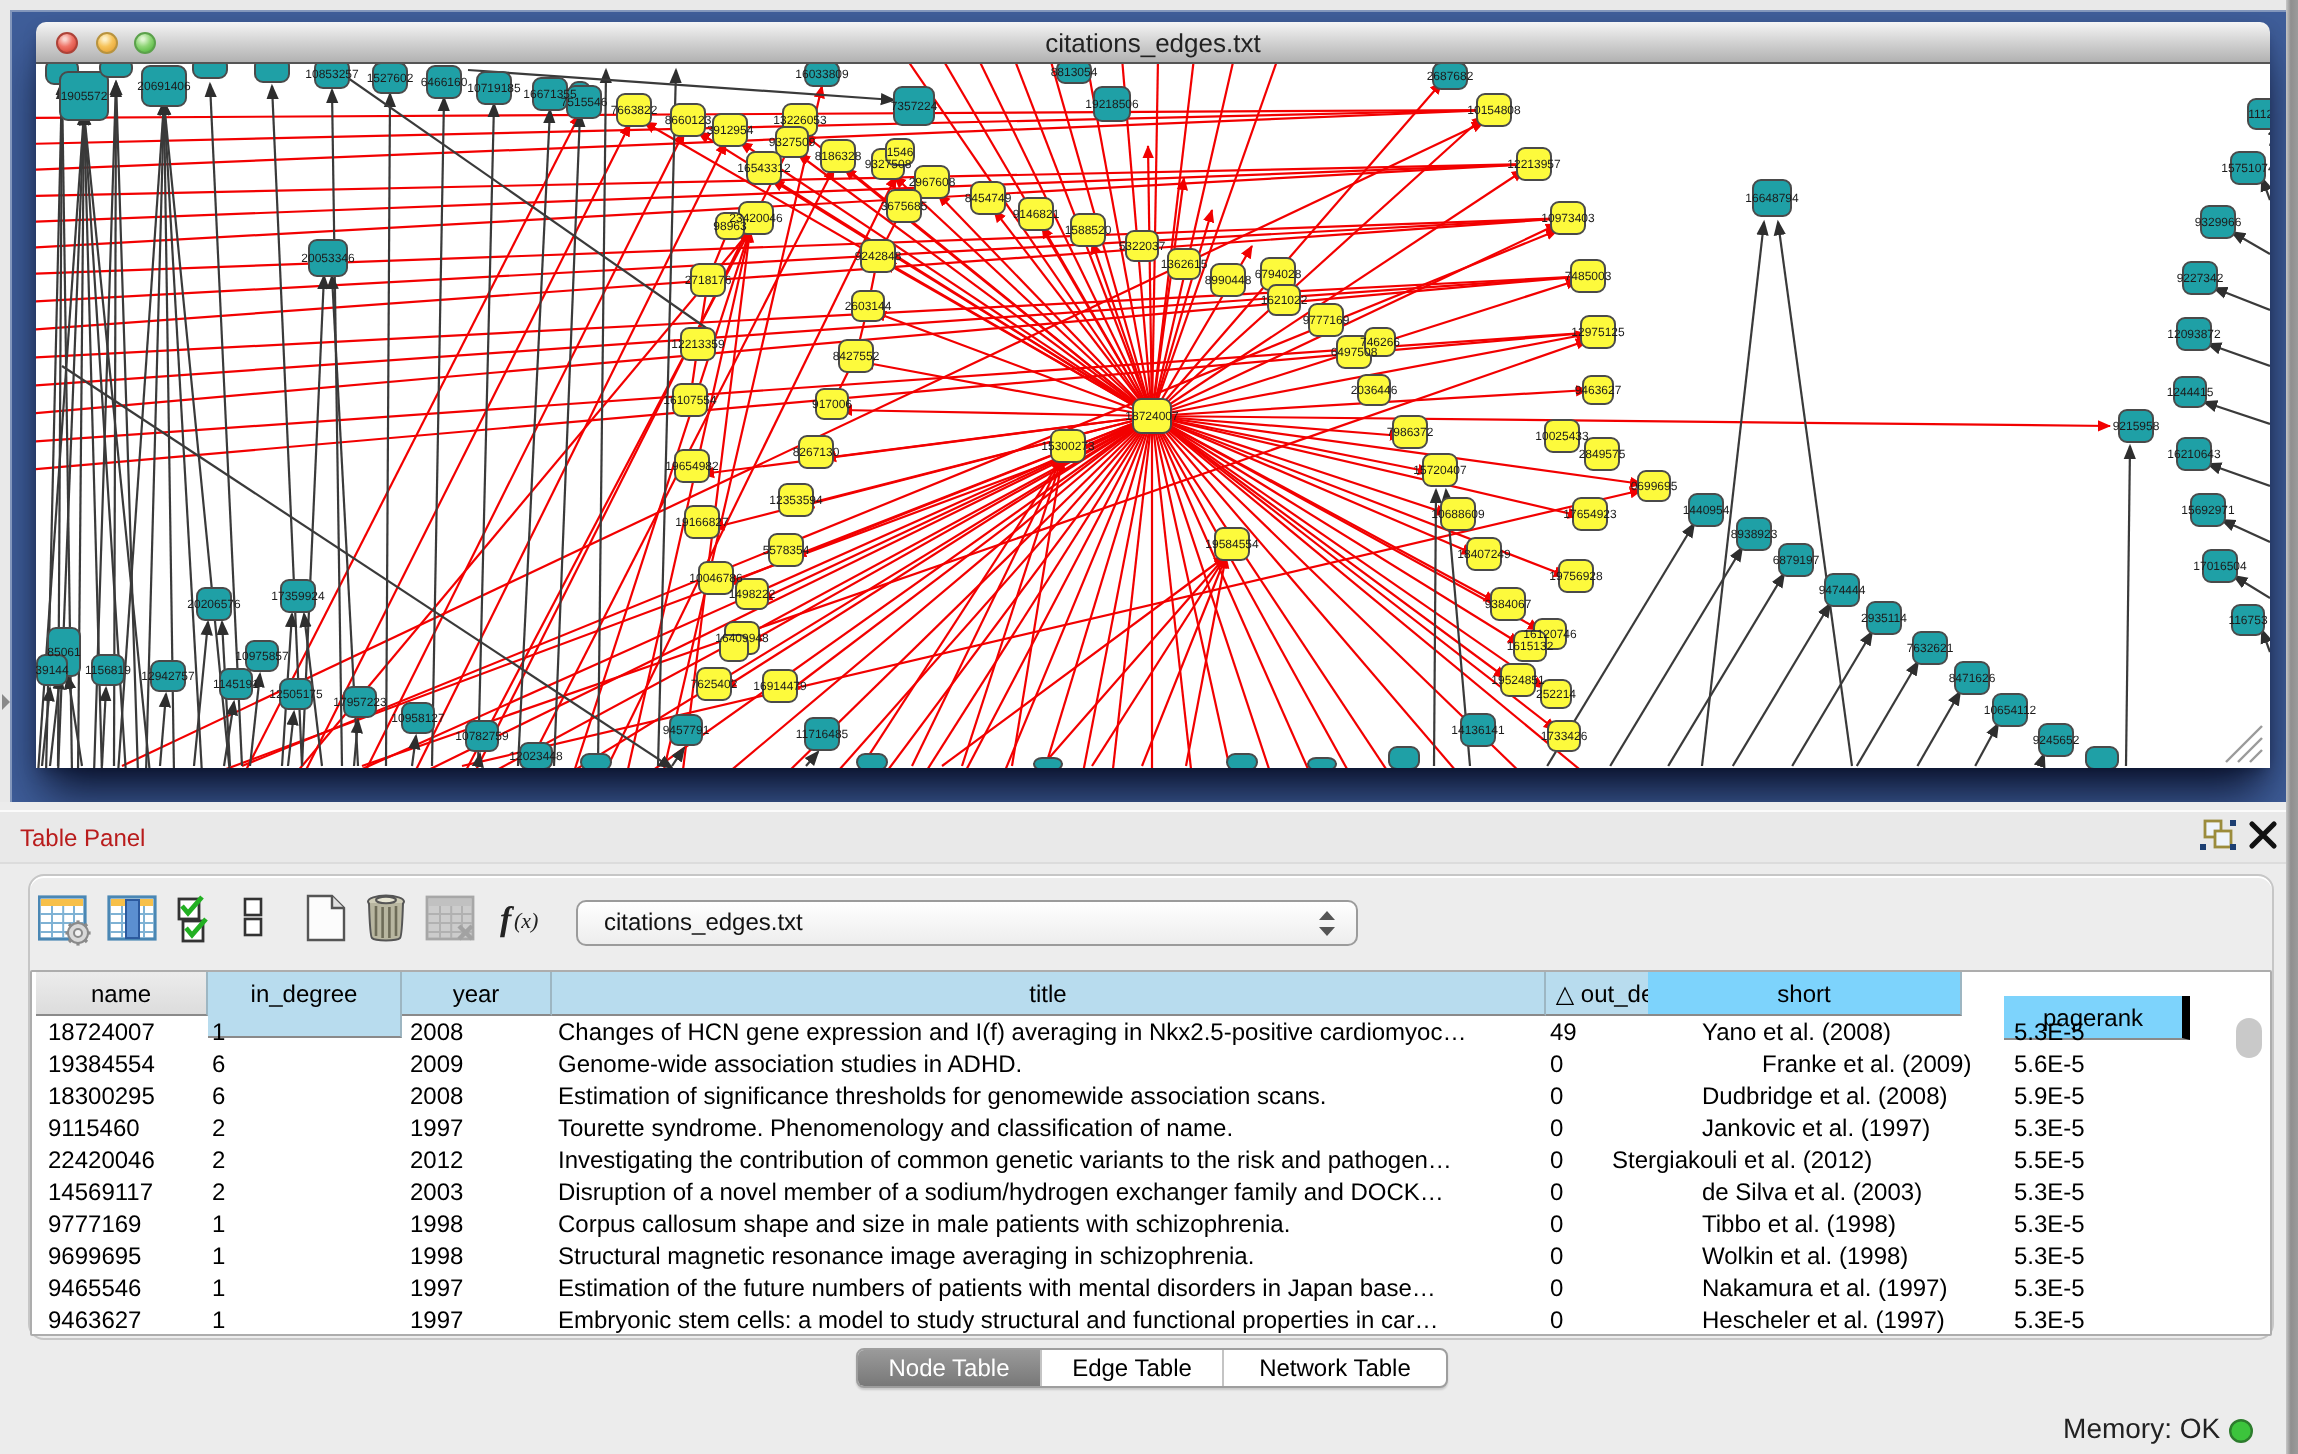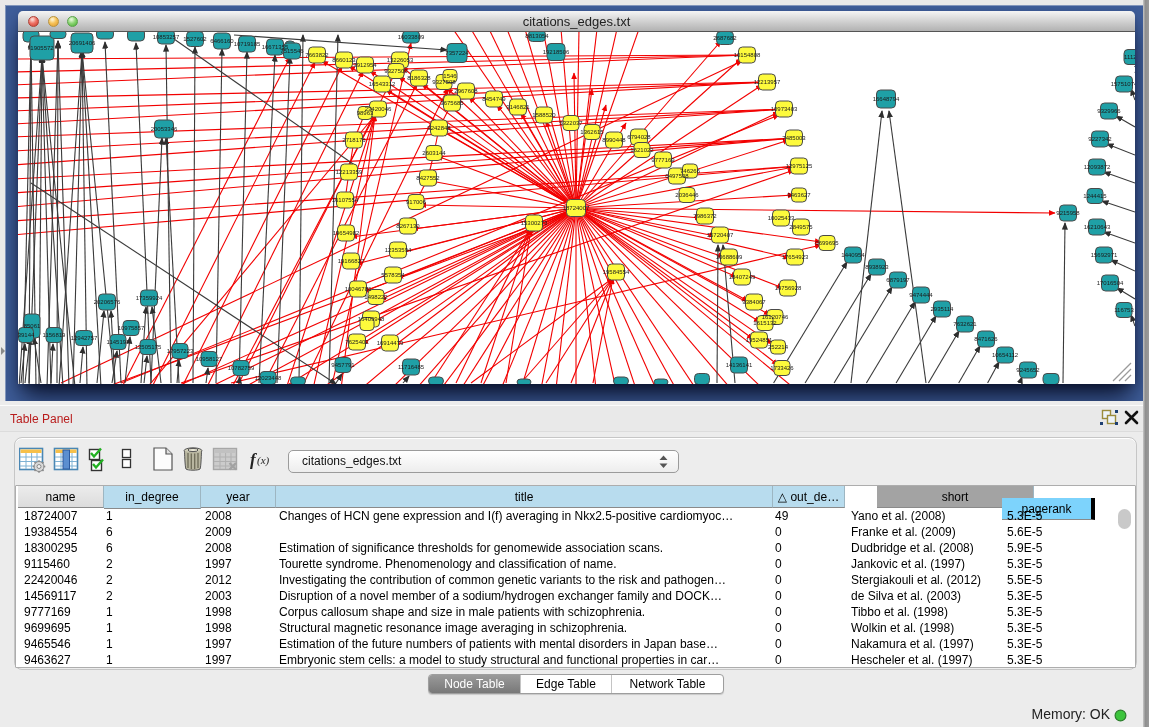--- a/index.html
+++ b/index.html
@@ -595,41 +595,42 @@
 <text x="7" y="17" style="font:italic 11px &quot;Liberation Serif&quot;,serif;fill:#222">(x)</text>
 </g>
 </svg>
 <div id="combo">citations_edges.txt
  <svg width="11" height="14" style="position:absolute;right:9px;top:4px">
       <path d="M1.5 5 L5.5 0.5 L9.5 5 z M1.5 8.5 L5.5 13 L9.5 8.5 z" fill="#555"></path>
     </svg>
 </div>
 <div id="tbl">
     <div style="position:absolute;left:2px;width:86px;top:0;height:22px;background:linear-gradient(#ececec,#dcdcdc);border-right:1px solid #9db6c2;border-bottom:1px solid #8a8a8a;text-align:center;line-height:22px">name</div>
-    <div style="position:absolute;left:88px;width:97px;top:0;height:23px;background:#b8dcee;border-right:1px solid #9db6c2;border-bottom:1px solid #8a8a8a;text-align:center;line-height:22px">in_degree</div>
+    <div style="position:absolute;left:88px;width:97px;top:0;height:33px;background:#b8dcee;border-right:1px solid #9db6c2;border-bottom:1px solid #8a8a8a;text-align:center;line-height:22px">in_degree</div>
     <div style="position:absolute;left:185px;width:75px;top:0;height:22px;background:#b8dcee;border-right:1px solid #9db6c2;border-bottom:1px solid #8a8a8a;text-align:center;line-height:22px">year</div>
     <div style="position:absolute;left:260px;width:497px;top:0;height:22px;background:#b8dcee;border-right:1px solid #9db6c2;border-bottom:1px solid #8a8a8a;text-align:center;line-height:22px">title</div>
     <div style="position:absolute;left:757px;width:72px;top:0;height:22px;background:#b8dcee;border-right:1px solid #9db6c2;border-bottom:1px solid #8a8a8a;text-align:center;line-height:22px">△ out_de…</div>
-    <div style="position:absolute;left:861px;width:157px;top:0;height:22px;background:#a3a3a3;border-right:1px solid #9db6c2;border-bottom:1px solid #8a8a8a;text-align:center;line-height:22px">short</div>
+    <div style="position:absolute;left:808px;width:157px;top:0;height:22px;background:#7dd3fc;border-right:1px solid #9db6c2;border-bottom:1px solid #8a8a8a;text-align:center;line-height:22px">short</div>
     <div style="position:absolute;left:986px;width:93px;top:12px;height:22px;background:#7dd3fc;border-right:4px solid #000000;border-bottom:1px solid #8a8a8a;text-align:center;line-height:22px">pagerank</div>
     <div style="position:absolute;left:0;right:0;top:22px;height:16px;line-height:16px">
       <span style="position:absolute;left:8px">18724007</span>
       <span style="position:absolute;left:90px">1</span>
       <span style="position:absolute;left:189px">2008</span>
       <span style="position:absolute;left:263px">Changes of HCN gene expression and I(f) averaging in Nkx2.5-positive cardiomyoc…</span>
       <span style="position:absolute;left:759px">49</span>
       <span style="position:absolute;left:835px">Yano et al. (2008)</span>
       <span style="position:absolute;left:991px">5.3E-5</span>
     </div>
     <div style="position:absolute;left:0;right:0;top:38px;height:16px;line-height:16px">
       <span style="position:absolute;left:8px">19384554</span>
       <span style="position:absolute;left:90px">6</span>
       <span style="position:absolute;left:189px">2009</span>
-      <span style="position:absolute;left:759px">0</span>
-      <span style="position:absolute;left:835px">Franke et al. (2009)</span>
+      <span style="position:absolute;left:263px">Genome-wide association studies in ADHD.</span>
+      <span style="position:absolute;left:759px">0</span>
+      <span style="position:absolute;left:865px">Franke et al. (2009)</span>
       <span style="position:absolute;left:991px">5.6E-5</span>
     </div>
     <div style="position:absolute;left:0;right:0;top:54px;height:16px;line-height:16px">
       <span style="position:absolute;left:8px">18300295</span>
       <span style="position:absolute;left:90px">6</span>
       <span style="position:absolute;left:189px">2008</span>
       <span style="position:absolute;left:263px">Estimation of significance thresholds for genomewide association scans.</span>
       <span style="position:absolute;left:759px">0</span>
       <span style="position:absolute;left:835px">Dudbridge et al. (2008)</span>
       <span style="position:absolute;left:991px">5.9E-5</span>
@@ -642,21 +643,21 @@
       <span style="position:absolute;left:759px">0</span>
       <span style="position:absolute;left:835px">Jankovic et al. (1997)</span>
       <span style="position:absolute;left:991px">5.3E-5</span>
     </div>
     <div style="position:absolute;left:0;right:0;top:86px;height:16px;line-height:16px">
       <span style="position:absolute;left:8px">22420046</span>
       <span style="position:absolute;left:90px">2</span>
       <span style="position:absolute;left:189px">2012</span>
       <span style="position:absolute;left:263px">Investigating the contribution of common genetic variants to the risk and pathogen…</span>
       <span style="position:absolute;left:759px">0</span>
-      <span style="position:absolute;left:835px">Stergiakouli et al. (2012)</span>
+      <span style="position:absolute;left:790px">Stergiakouli et al. (2012)</span>
       <span style="position:absolute;left:991px">5.5E-5</span>
     </div>
     <div style="position:absolute;left:0;right:16px;top:102px;height:16px;line-height:16px">
       <span style="position:absolute;left:8px">14569117</span>
       <span style="position:absolute;left:90px">2</span>
       <span style="position:absolute;left:189px">2003</span>
       <span style="position:absolute;left:263px">Disruption of a novel member of a sodium/hydrogen exchanger family and DOCK…</span>
       <span style="position:absolute;left:759px">0</span>
       <span style="position:absolute;left:835px">de Silva et al. (2003)</span>
       <span style="position:absolute;left:991px">5.3E-5</span>

